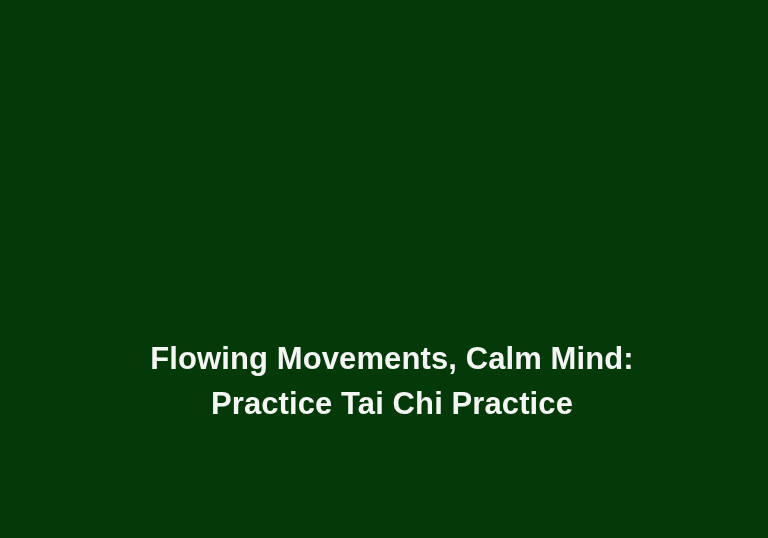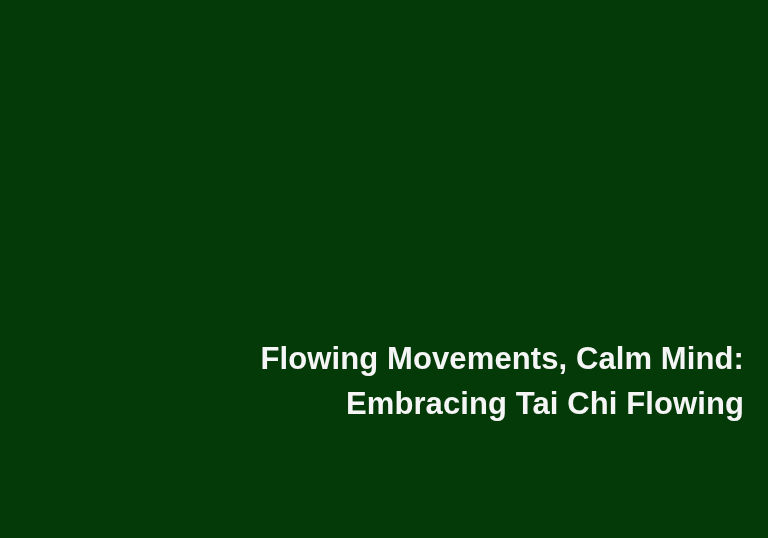--- a/index.html
+++ b/index.html
@@ -24,21 +24,21 @@
     flex-direction: column;
     align-items: center;
     justify-content: flex-start;
   }
 
   .title-block {
     position: absolute;
     left: 16px;
     right: 0;
     top: 336px;
-    text-align: right;
+    text-align: center;
     padding: 0 24px;
     box-sizing: border-box;
   }
 
   .title-line {
     display: block;
     font-family: "Liberation Sans", sans-serif;
     font-weight: bold;
     font-size: 31px;
     line-height: 45px;
@@ -46,15 +46,15 @@
     color: #f5f5f5;
     white-space: nowrap;
   }
 </style>
 </head>
 <body>
 
 <div class="banner">
   <div class="title-block">
     <span class="title-line">Flowing Movements, Calm Mind:</span>
-    <span class="title-line">Embracing Tai Chi Flowing</span>
+    <span class="title-line">Practice Tai Chi Practice</span>
   </div>
 </div>
 
 </body></html>

